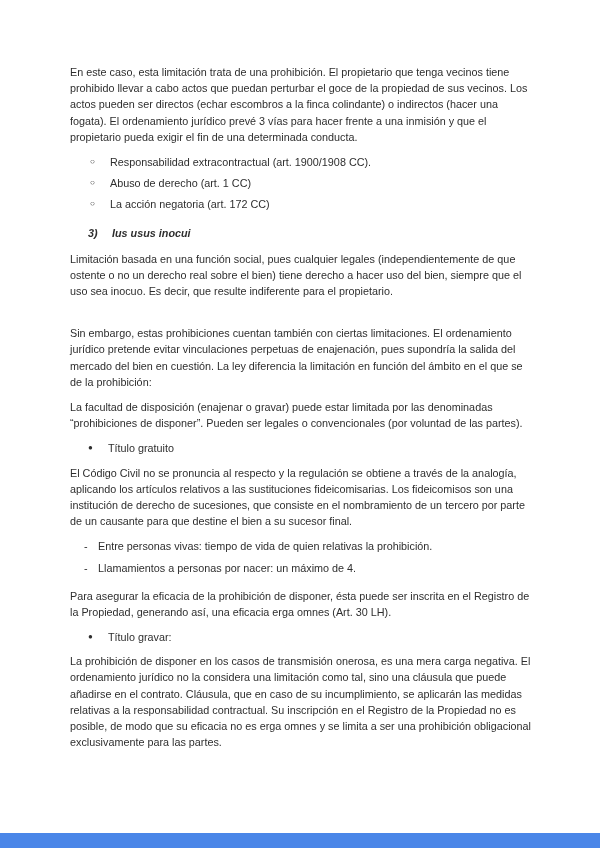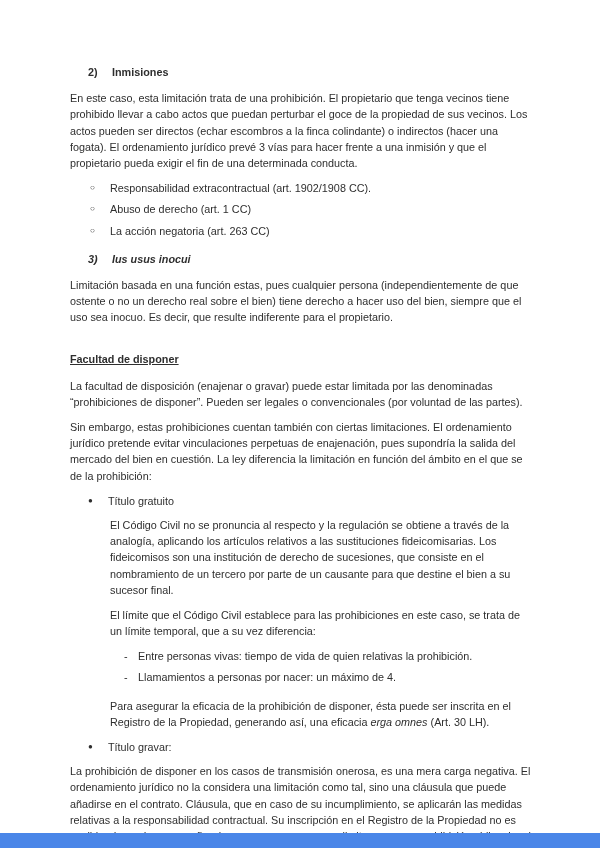--- a/index.html
+++ b/index.html
@@ -37,73 +37,68 @@
     line-height: 16px;
   }
   .li .m.dashm { font-size: 10.8px; width: 14px; margin-left: 14px; }
   .li .t { flex: 1 1 auto; }
   .bullet-head { display: flex; margin: 2px 0 8px 0; }
   .bullet-head .m {
     flex: 0 0 auto; width: 20px; margin-left: 18px;
     font-size: 8px; line-height: 16px;
   }
   .bullet-head .t { }
-  .indent-block { margin-left: 40px; }
-  .italic { font-style: italic; }
+  .indent-block { }
+  .italic { }
   .footer-bar {
     position: absolute;
     left: 0; bottom: 0;
     width: 600px; height: 15px;
   }
 </style>
 </head>
 <body>
 
 <div class="page">
 
   <section>
-    <div class="hnum">
-      <span class="num">2)</span><span>Inmisiones</span>
-    </div>
     <p class="para">En este caso, esta limitación trata de una prohibición. El propietario que tenga vecinos tiene prohibido llevar a cabo actos que puedan perturbar el goce de la propiedad de sus vecinos. Los actos pueden ser directos (echar escombros a la finca colindante) o indirectos (hacer una fogata). El ordenamiento jurídico prevé 3 vías para hacer frente a una inmisión y que el propietario pueda exigir el fin de una determinada conducta.</p>
     <div class="list">
       <div class="li">
         <span class="m">○</span>
-        <span class="t">Responsabilidad extracontractual (art. 1902/1908 CC).</span>
+        <span class="t">Responsabilidad extracontractual (art. 1900/1908 CC).</span>
       </div>
       <div class="li">
         <span class="m">○</span>
         <span class="t">Abuso de derecho (art. 1 CC)</span>
       </div>
       <div class="li">
         <span class="m">○</span>
-        <span class="t">La acción negatoria (art. 263 CC)</span>
+        <span class="t">La acción negatoria (art. 172 CC)</span>
       </div>
     </div>
   </section>
 
   <section style="margin-top:10px;">
     <div class="hnum italic">
       <span class="num">3)</span><span>Ius usus inocui</span>
     </div>
-    <p class="para">Limitación basada en una función estas, pues cualquier persona (independientemente de que ostente o no un derecho real sobre el bien) tiene derecho a hacer uso del bien, siempre que el uso sea inocuo. Es decir, que resulte indiferente para el propietario.</p>
+    <p class="para">Limitación basada en una función social, pues cualquier legales (independientemente de que ostente o no un derecho real sobre el bien) tiene derecho a hacer uso del bien, siempre que el uso sea inocuo. Es decir, que resulte indiferente para el propietario.</p>
   </section>
 
   <section class="sec-gap">
-    <div class="main-heading">Facultad de disponer</div>
+    <p class="para">Sin embargo, estas prohibiciones cuentan también con ciertas limitaciones. El ordenamiento jurídico pretende evitar vinculaciones perpetuas de enajenación, pues supondría la salida del mercado del bien en cuestión. La ley diferencia la limitación en función del ámbito en el que se de la prohibición:</p>
     <p class="para">La facultad de disposición (enajenar o gravar) puede estar limitada por las denominadas “prohibiciones de disponer”. Pueden ser legales o convencionales (por voluntad de las partes).</p>
-    <p class="para">Sin embargo, estas prohibiciones cuentan también con ciertas limitaciones. El ordenamiento jurídico pretende evitar vinculaciones perpetuas de enajenación, pues supondría la salida del mercado del bien en cuestión. La ley diferencia la limitación en función del ámbito en el que se de la prohibición:</p>
 
     <div class="bullet-head">
       <span class="m">●</span>
       <span class="t">Título gratuito</span>
     </div>
     <div class="indent-block">
       <p class="para">El Código Civil no se pronuncia al respecto y la regulación se obtiene a través de la analogía, aplicando los artículos relativos a las sustituciones fideicomisarias. Los fideicomisos son una institución de derecho de sucesiones, que consiste en el nombramiento de un tercero por parte de un causante para que destine el bien a su sucesor final.</p>
-      <p class="para">El límite que el Código Civil establece para las prohibiciones en este caso, se trata de un límite temporal, que a su vez diferencia:</p>
       <div class="list">
         <div class="li">
           <span class="m dashm">-</span>
           <span class="t">Entre personas vivas: tiempo de vida de quien relativas la prohibición.</span>
         </div>
         <div class="li">
           <span class="m dashm">-</span>
           <span class="t">Llamamientos a personas por nacer: un máximo de 4.</span>
         </div>
       </div>

